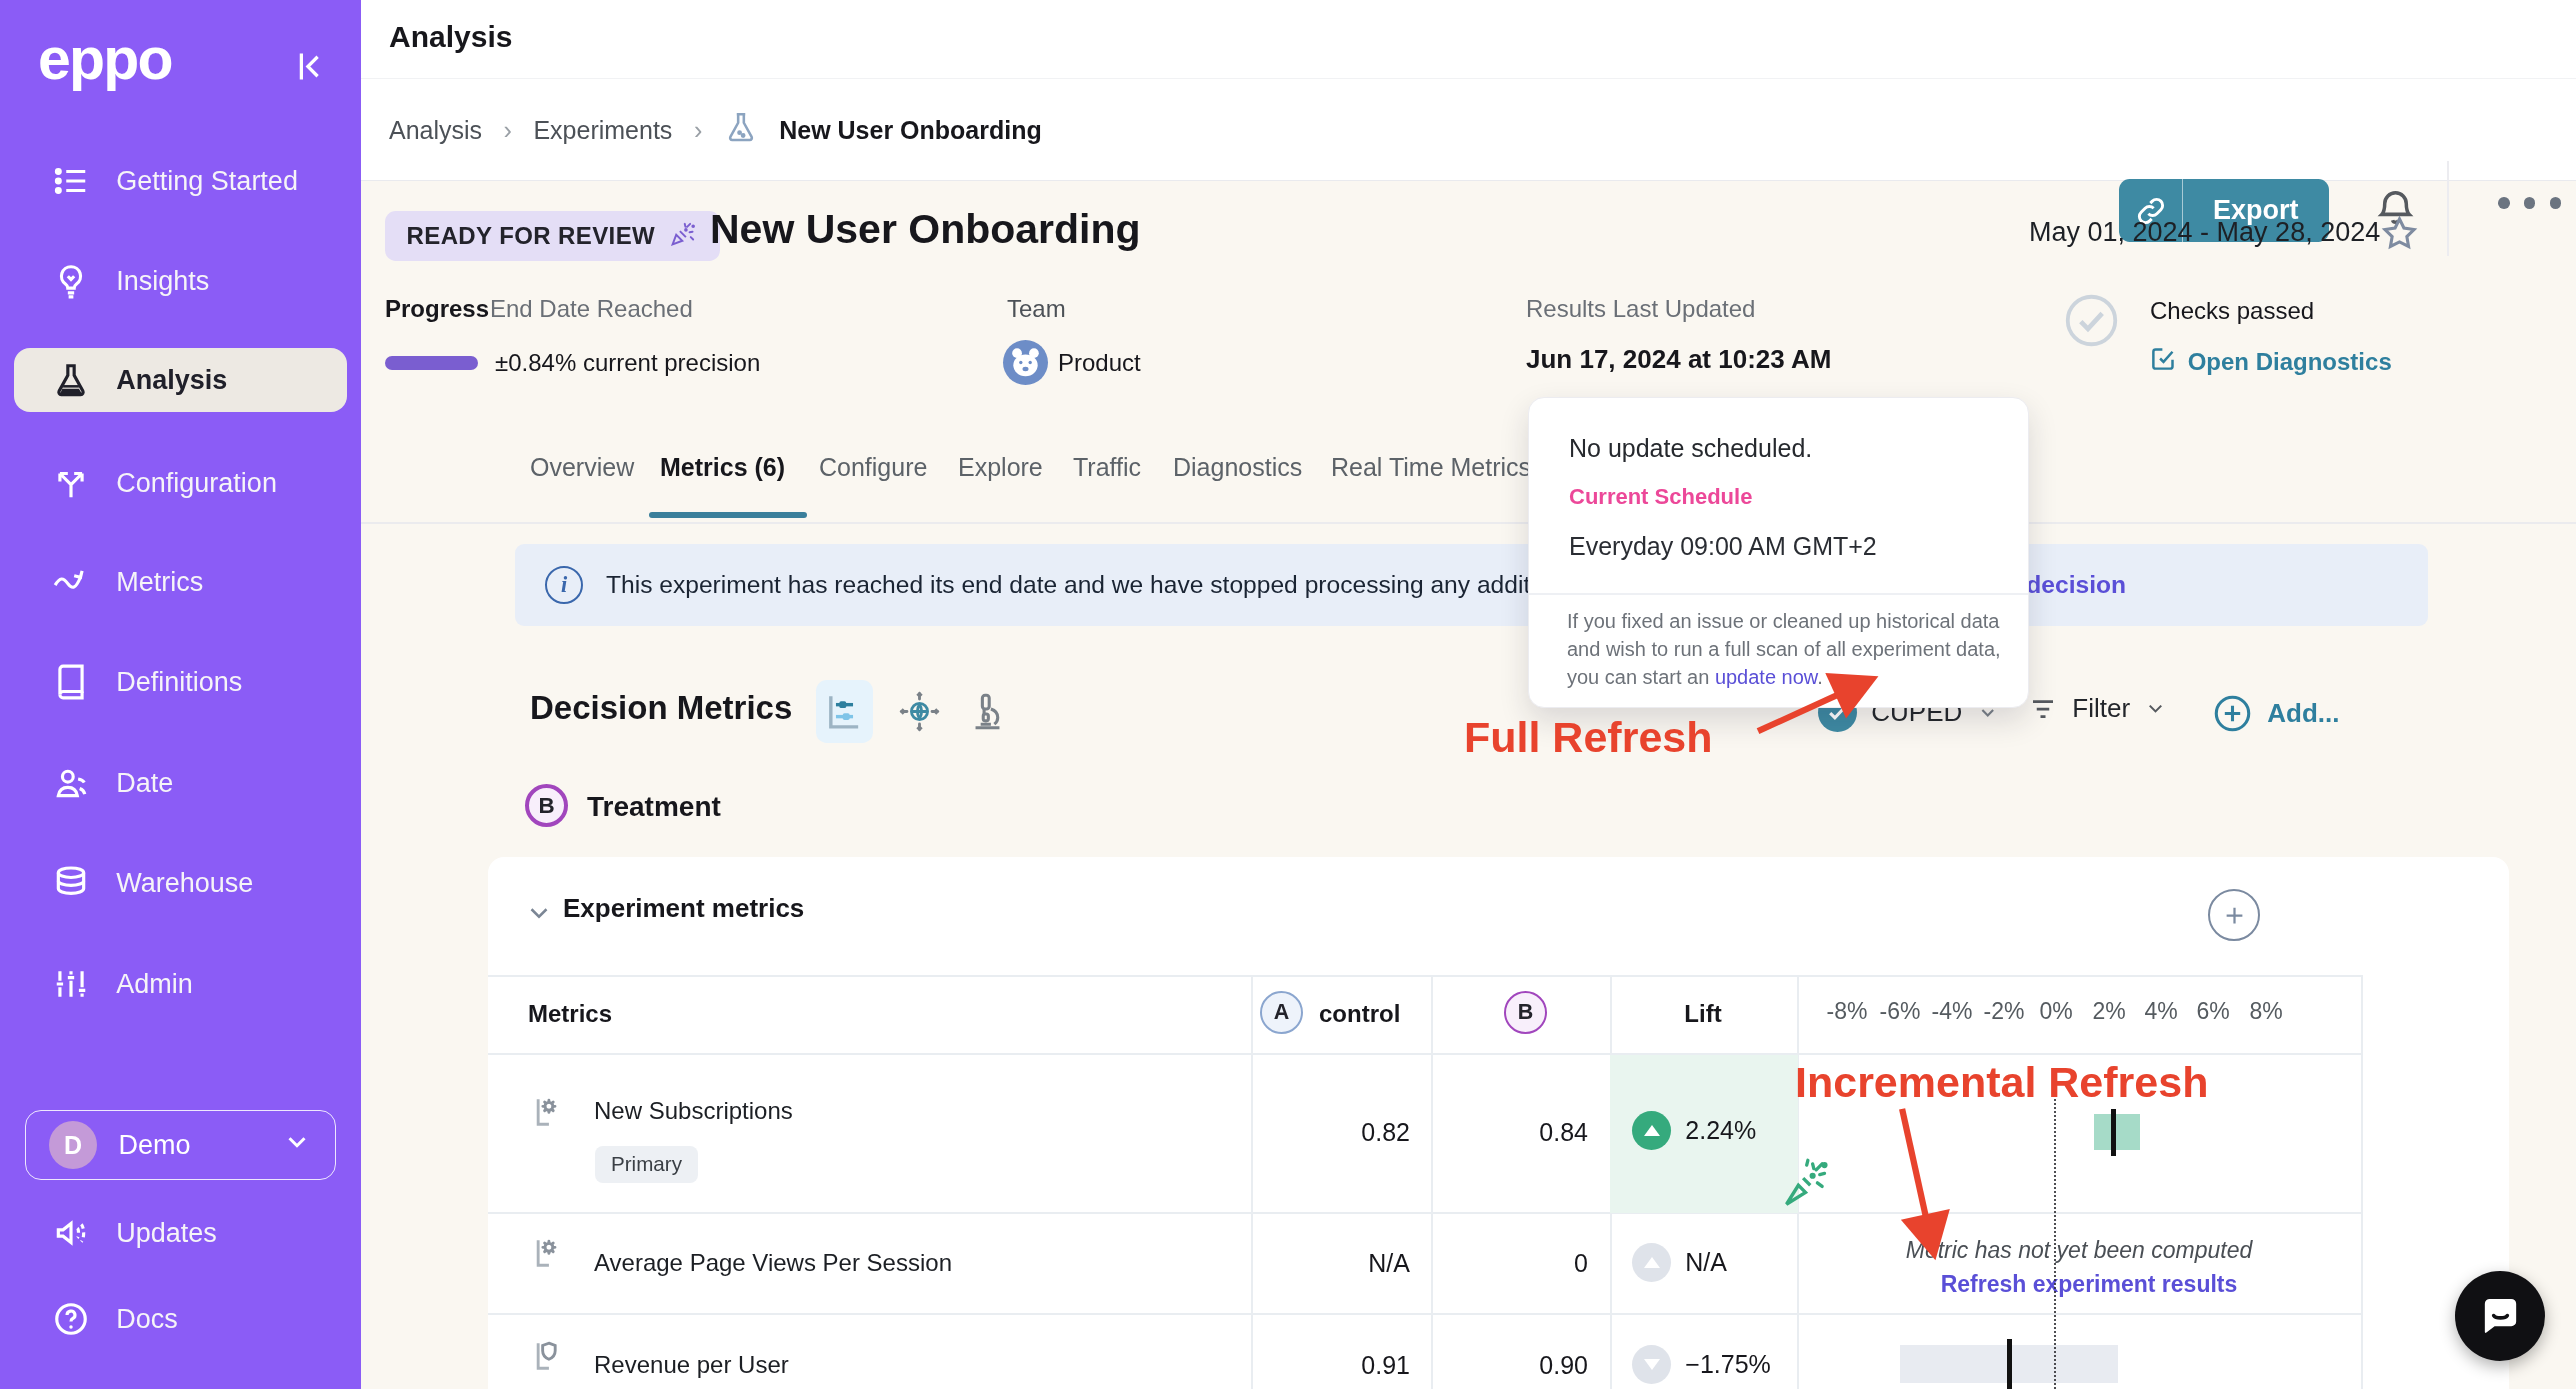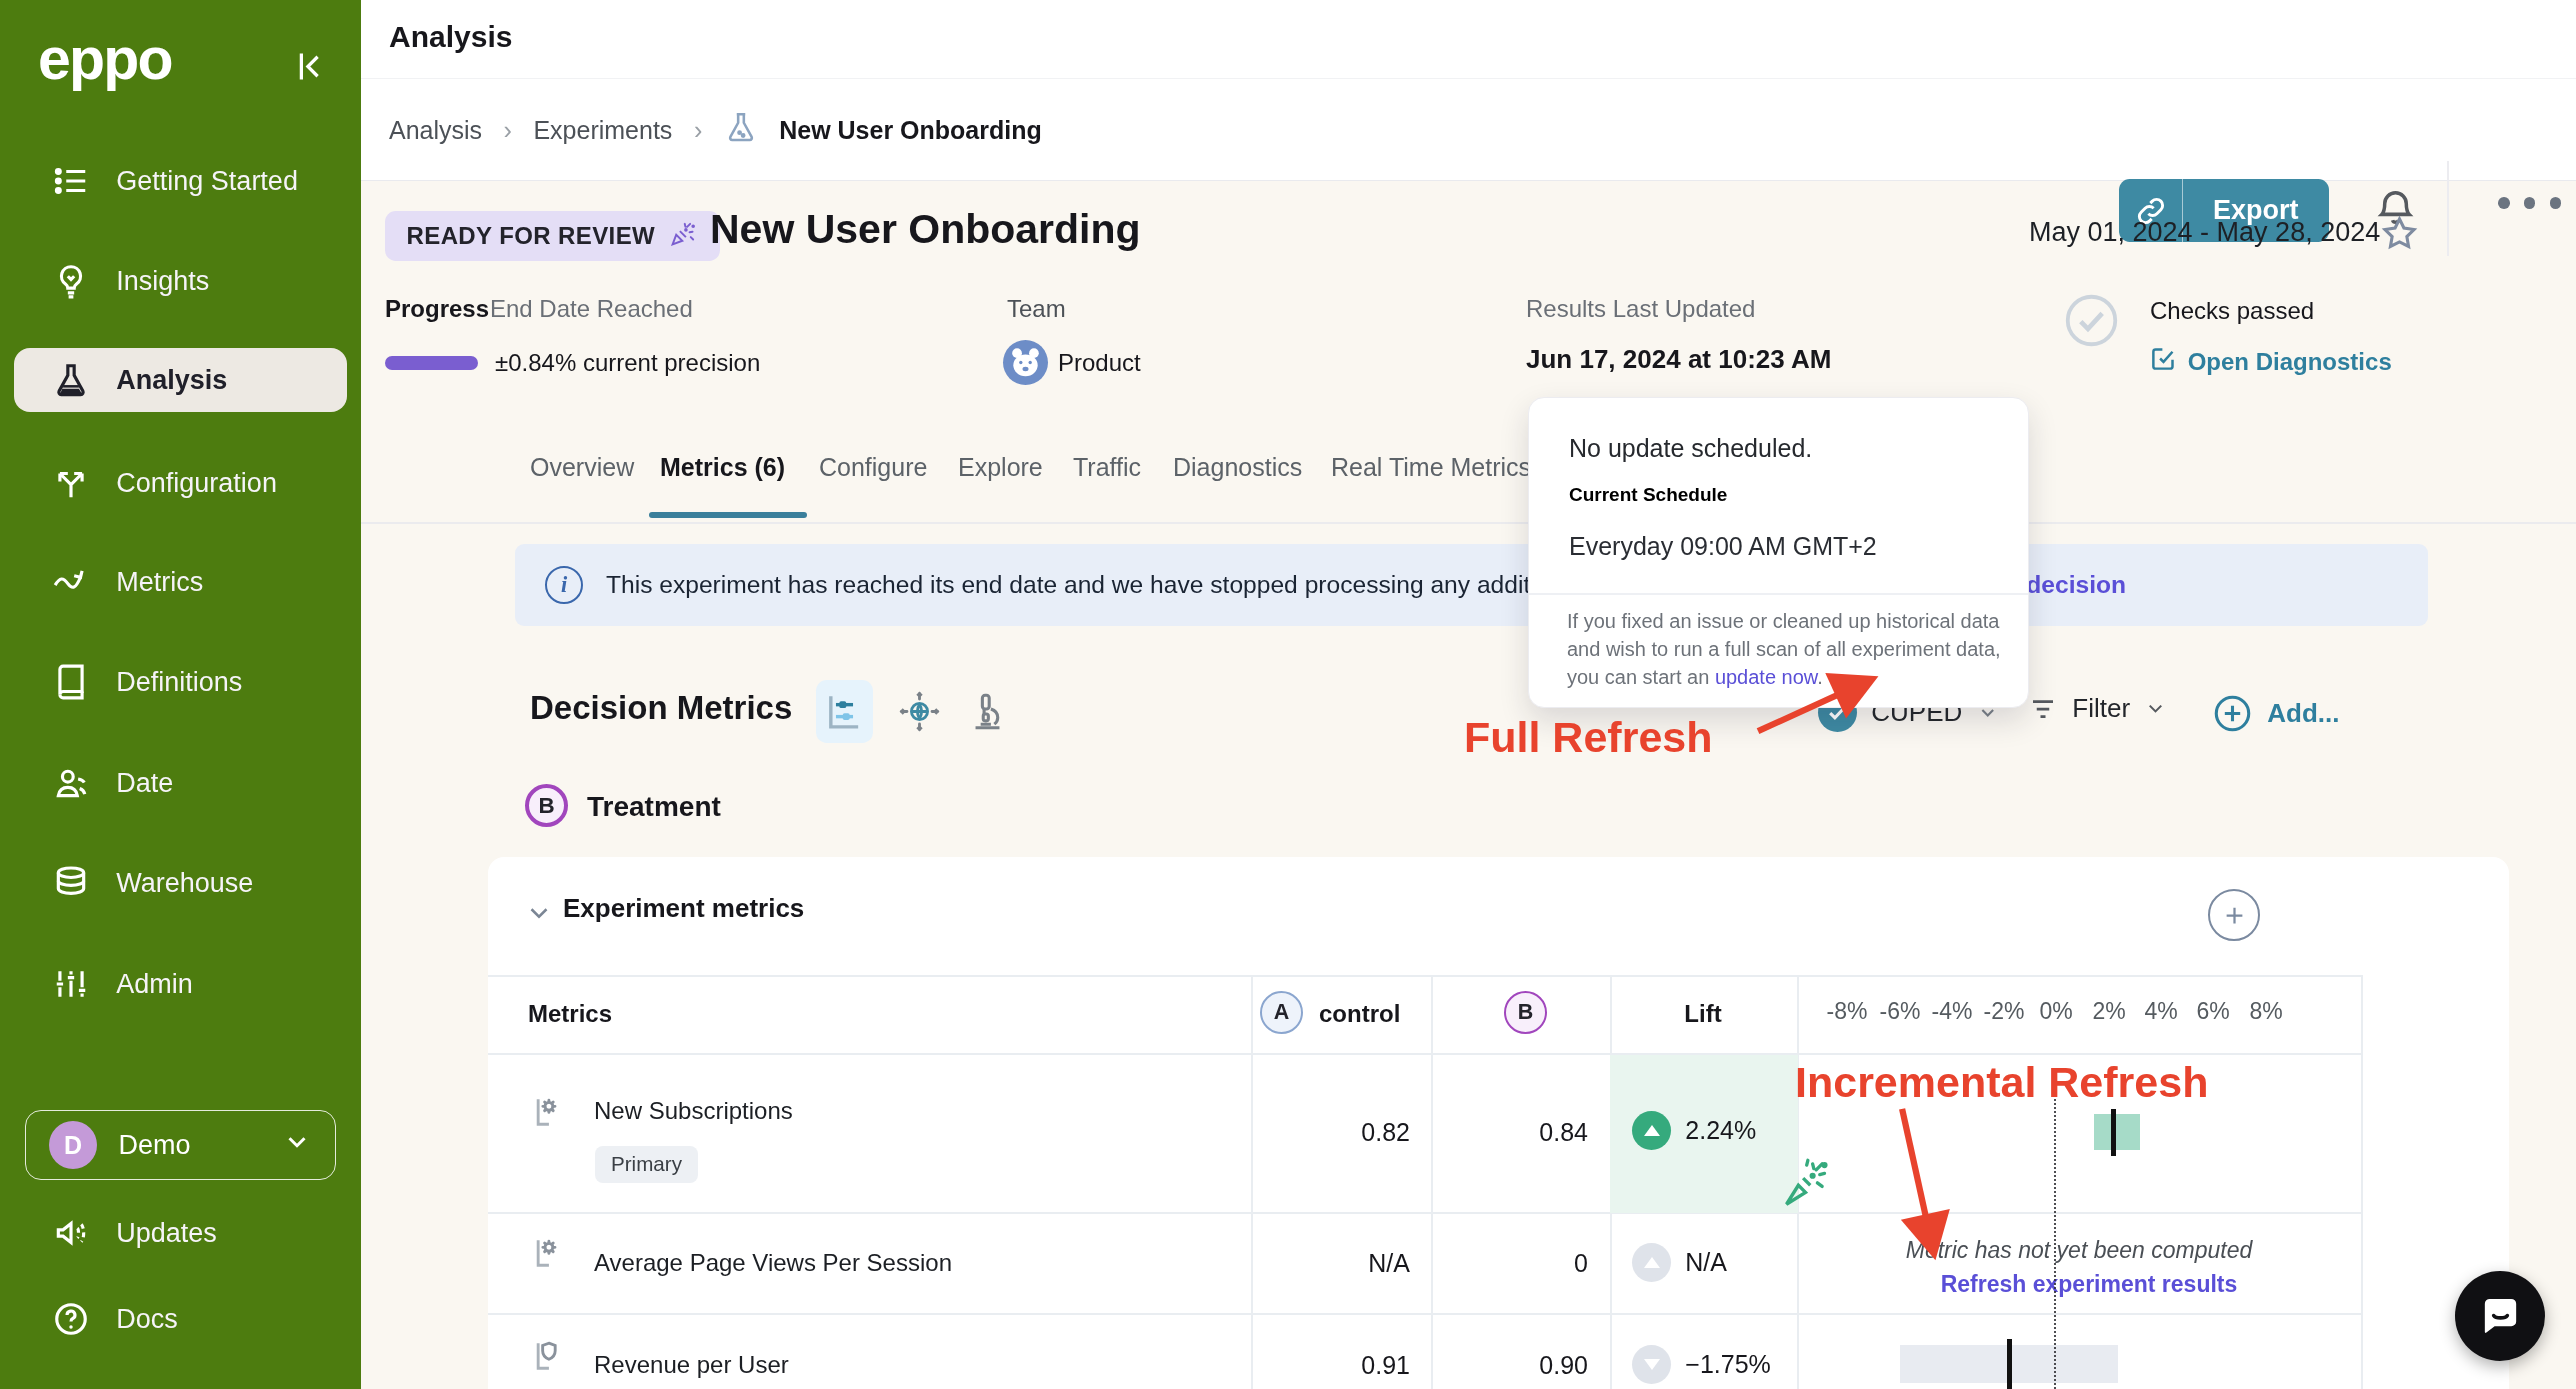--- a/index.html
+++ b/index.html
@@ -1,20 +1,20 @@
 <!DOCTYPE html>
 <html style="font-size:14.3px"><head>
 <meta charset="utf-8">
 <style>
   * { margin:0; padding:0; box-sizing:border-box; }
   body { background:#ddd; font-family:"Liberation Sans", sans-serif; color:#17171c; }
   .screen { position:relative; width:2576px; height:1389px; overflow:hidden; background:#faf7f1; }
 
   
-  .sidebar { position:absolute; left:0; top:0; width:361px; height:1389px; background:#4d7c0f; z-index:20; }
+  .sidebar { position:absolute; left:0; top:0; width:361px; height:1389px; background:#8b5cf6; z-index:20; }
   .logo { position:absolute; left:38px; top:25px; font-size:59px; font-weight:700; color:#fff; letter-spacing:-1.8px; }
   .collapse-btn { position:absolute; right:32px; top:47px; color:#fff; }
   .nav-item { position:absolute; left:14.3px; right:14.3px; height:64px; display:flex; align-items:center; padding-left:36px; gap:25px; color:#f6f4f8; font-size:27px; cursor:pointer; }
   .nav-item .ico { width:41px; height:41px; flex:0 0 41px; display:flex; align-items:center; justify-content:center; }
   .nav-item.active { background:#ede9e3; border-radius:16px; color:#20202a; font-weight:700; }
   .workspace { position:absolute; left:25px; right:25px; top:1110px; height:70px; border:1.8px solid rgba(255,255,255,.85); border-radius:16px; display:flex; align-items:center; padding:0 23px; gap:21.5px; color:#fff; font-size:27px; cursor:pointer; }
   .ws-avatar { width:48px; height:48px; border-radius:50%; background:#c49ad8; color:#fff; font-weight:700; font-size:25px; display:flex; align-items:center; justify-content:center; }
   .workspace .chev { margin-left:auto; }
 
   
@@ -97,21 +97,21 @@
   .lift-val { font-size:25px; color:#17171c; }
   .ci-bar { position:absolute; }
   .ci-mid { position:absolute; background:#111; }
   .zero-line { position:absolute; left:1566px; top:242px; bottom:0; width:0; border-left:2.7px dotted #2f2f33; opacity:.85; }
   .note1 { position:absolute; left:1309px; top:380px; width:564px; text-align:center; font-size:23px; font-style:italic; color:#4a4f55; }
   .note2 { position:absolute; left:1309px; top:414px; width:564px; text-align:center; font-size:23px; font-weight:700; color:#5a4fd7; cursor:pointer;padding-left:20px; }
 
   
   .popup { position:absolute; left:1167px; top:397px; width:501px; height:311px; background:#fff; border:0.9px solid #ececf0; border-radius:16px; box-shadow:0 12.5px 30px rgba(30,30,50,.14); z-index:80; }
   .popup .l1 { position:absolute; left:40px; top:36px; font-size:25px; color:#26292e; }
-  .popup .l2 { position:absolute; left:40px; top:86px; font-size:19px; font-weight:700; color:#000000; }
+  .popup .l2 { position:absolute; left:40px; top:86px; font-size:22px; font-weight:700; color:#ec4899; }
   .popup .l3 { position:absolute; left:40px; top:134px; font-size:25px; color:#2a2d33; }
   .popup .pdiv { position:absolute; left:0; right:0; top:195px; height:1.8px; background:#eef0f4; }
   .popup .para { position:absolute; left:38px; top:209px; width:435px; font-size:20px; line-height:28px; color:#6d7279; }
   .popup .para a { color:#5a4fd7; text-decoration:none; }
 
   
   .annot { position:absolute; font-size:43px; font-weight:800; color:#e8432d; z-index:85; white-space:nowrap; }
   .overlay-svg { position:absolute; inset:0; width:100%; height:100%; z-index:90; pointer-events:none; }
 
   .chat-bubble { position:absolute; left:2094px; top:1271px; width:90px; height:90px; border-radius:50%; background:#101013; z-index:95; display:flex; align-items:center; justify-content:center; cursor:pointer; box-shadow:0 5.4px 16px rgba(0,0,0,.3); }

